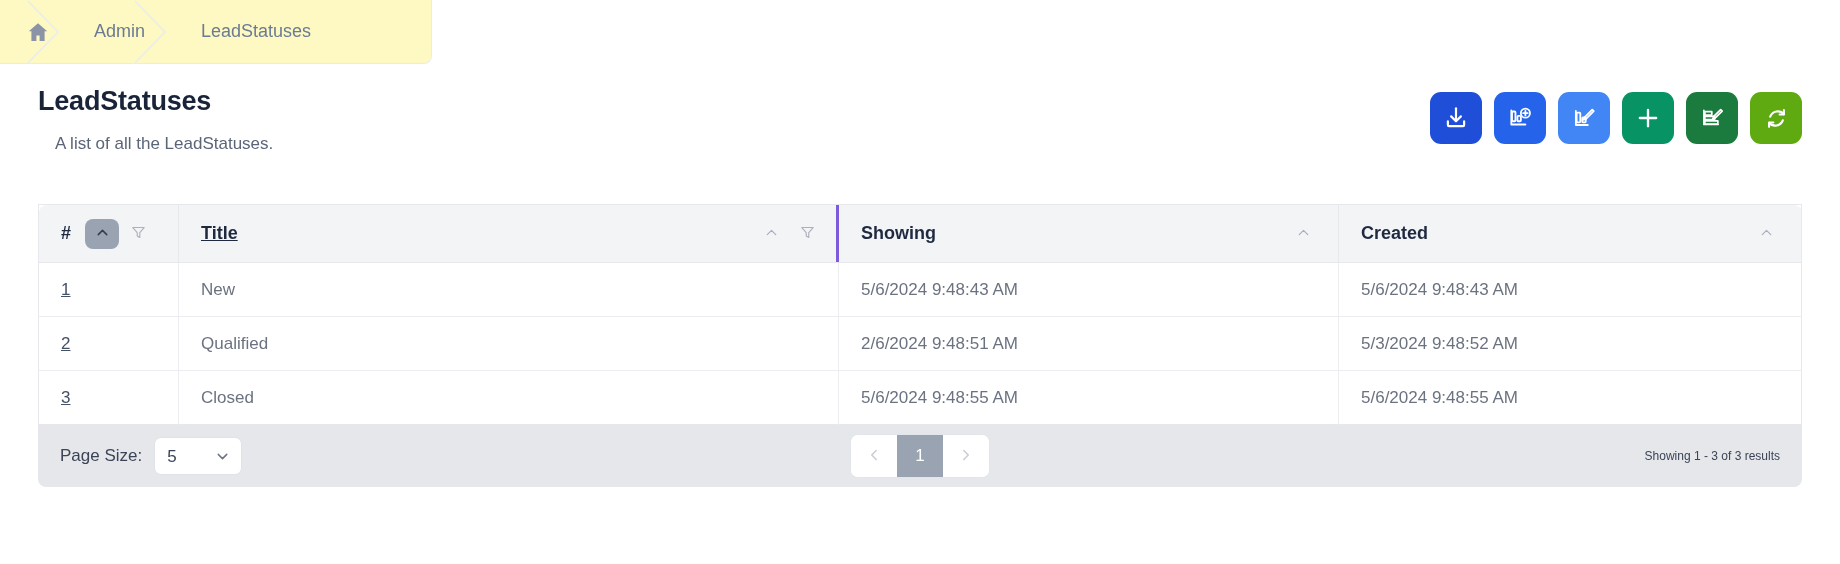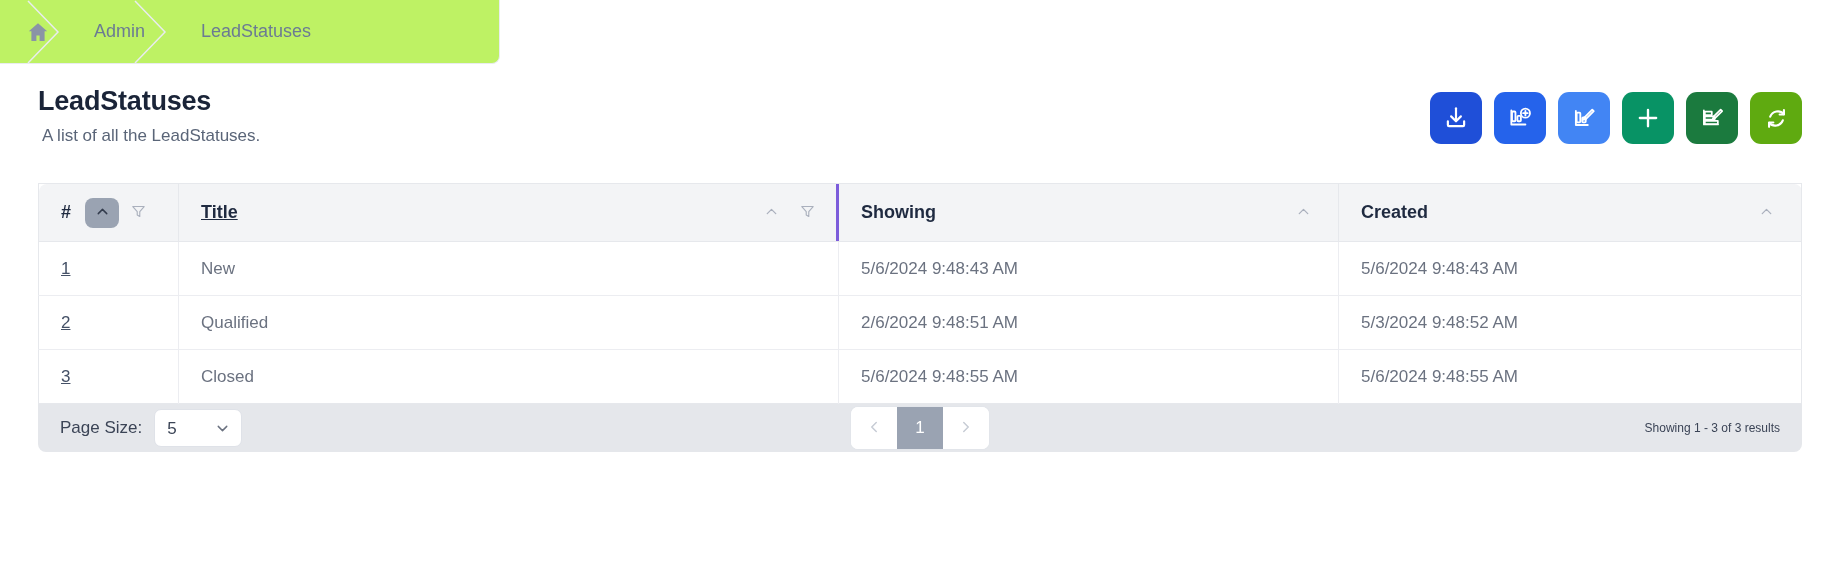--- a/index.html
+++ b/index.html
@@ -10,22 +10,22 @@
     height: 564px;
     background: #ffffff;
     font-family: "Liberation Sans", sans-serif;
     -webkit-font-smoothing: antialiased;
   }
 
   
   .breadcrumb-bar {
     position: relative;
     height: 64px;
-    width: 500px;
-    background: #bef264;
+    width: 432px;
+    background: #fef9c3;
     border: 1px solid #e9ecef;
     border-top: none;
     border-left: none;
     border-radius: 0 0 8px 0;
     display: flex;
     align-items: center;
     padding-left: 0;
   }
   .crumb {
     position: relative;
@@ -60,21 +60,21 @@
   .page-title {
     font-size: 27px;
     font-weight: bold;
     color: #1a2438;
     margin: 0 0 9px 0;
     letter-spacing: -0.2px;
   }
   .page-sub {
     font-size: 17px;
     color: #5a6578;
-    margin: 4px;
+    margin: 17px;
   }
 
   .toolbar {
     display: flex;
     gap: 12px;
     align-items: center;
     padding-top: 6px;
   }
   .tb-btn {
     width: 52px;
@@ -198,21 +198,21 @@
     text-decoration: underline;
     font-size: 17px;
     cursor: pointer;
   }
 
   
   .grid-footer {
     margin: 0 38px;
     background: #e5e7eb;
     border-radius: 0 0 8px 8px;
-    height: 48px;
+    height: 62px;
     display: flex;
     align-items: center;
     padding: 0 22px;
     position: relative;
   }
   .pagesize-group {
     display: flex;
     align-items: center;
     gap: 12px;
   }

